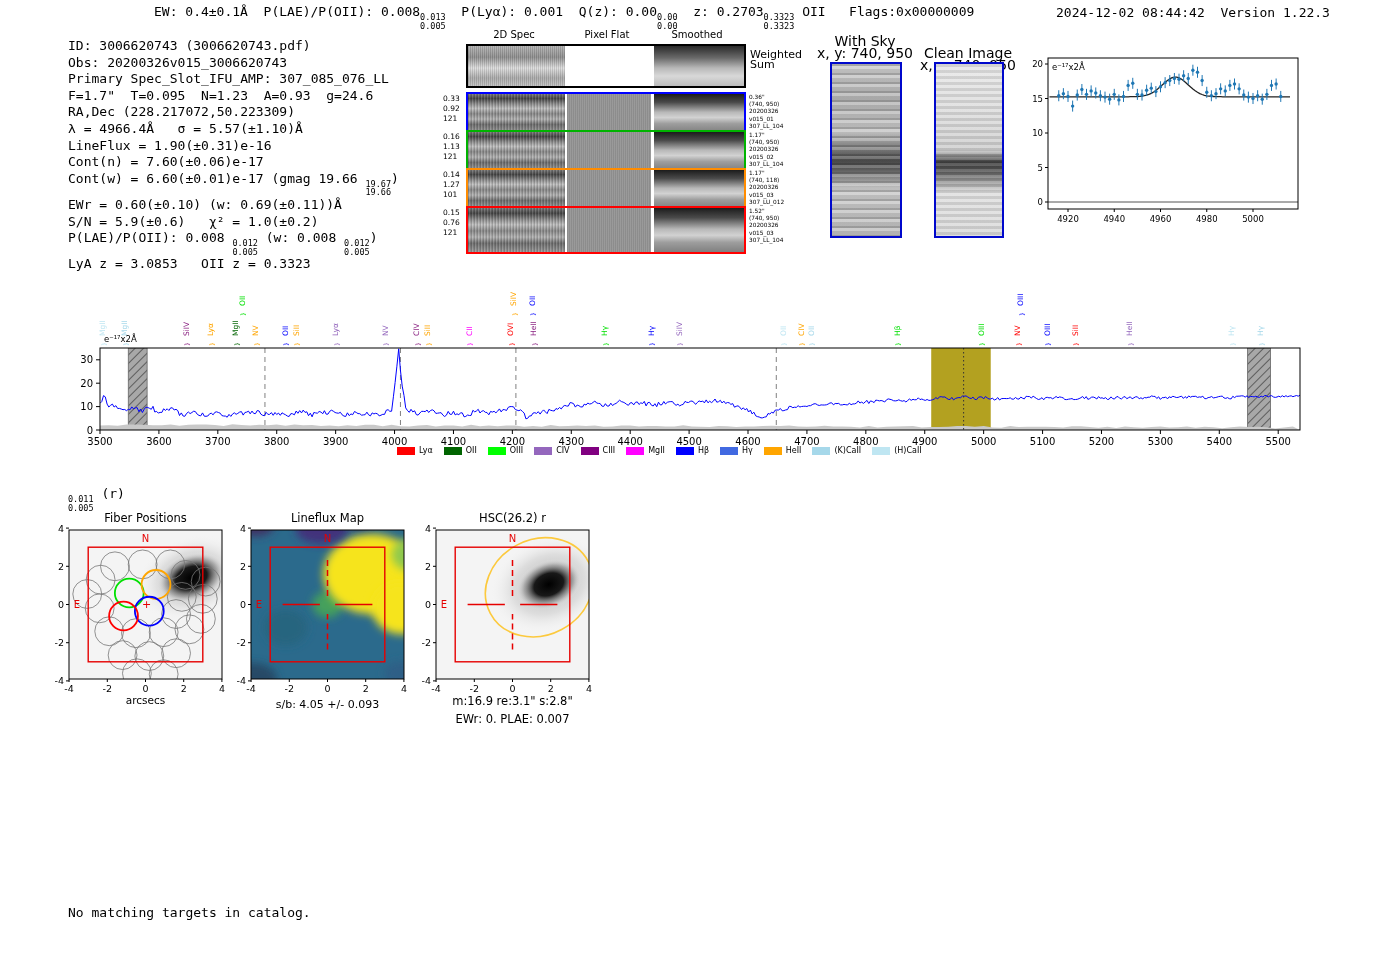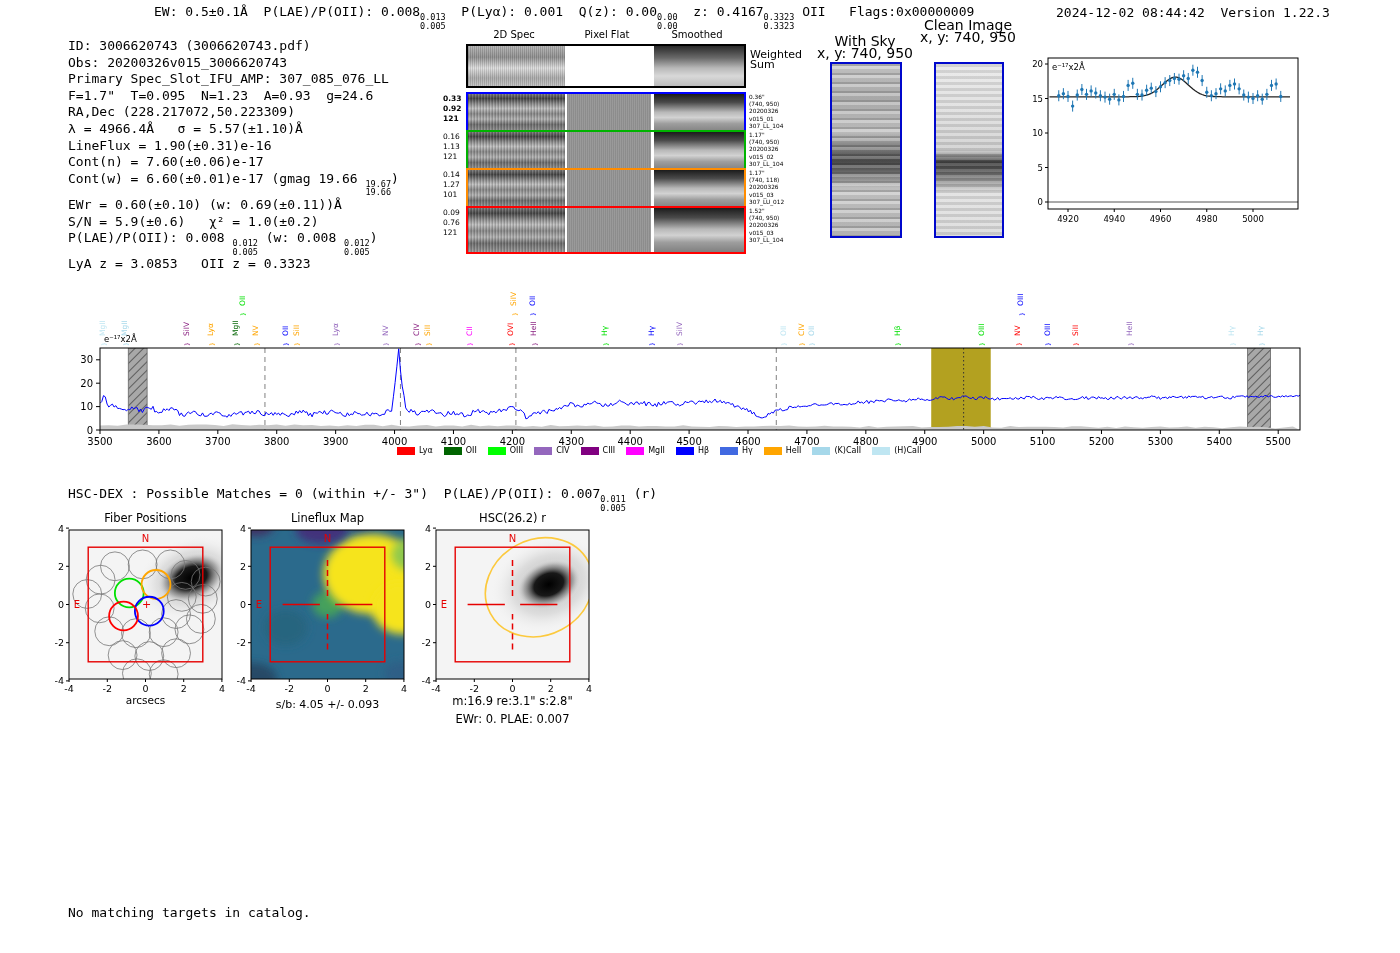--- a/index.html
+++ b/index.html
@@ -44,21 +44,21 @@
   #legend-row{left:397px;top:446px;display:flex;align-items:center;font-size:8px}
   .leg-item{display:flex;align-items:center;margin-right:11px}
   .leg-sw{width:18px;height:8px;margin-right:4px;display:inline-block}
   #hsc-dex-line{left:68px;top:486px;font-size:13px}
   #footer-note{left:68px;top:874px;font-size:13px;line-height:15.5px}
   svg text{font-family:"DejaVu Sans",sans-serif}
 </style>
 </head>
 <body>
 
-<div class="abs mono pre" id="header-left"><span>EW: 0.5±0.1Å  P(LAE)/P(OII): 0.008</span><span class="stack"><span>0.013</span><span>0.005</span></span><span>  P(Lyα): 0.001  Q(z): 0.00</span><span class="stack"><span>0.00</span><span>0.00</span></span><span>  z: 0.4167</span><span class="stack"><span>0.3323</span><span>0.3323</span></span><span> OII   Flags:0x00000009</span></div>
+<div class="abs mono pre" id="header-left"><span>EW: 0.4±0.1Å  P(LAE)/P(OII): 0.008</span><span class="stack"><span>0.013</span><span>0.005</span></span><span>  P(Lyα): 0.001  Q(z): 0.00</span><span class="stack"><span>0.00</span><span>0.00</span></span><span>  z: 0.2703</span><span class="stack"><span>0.3323</span><span>0.3323</span></span><span> OII   Flags:0x00000009</span></div>
 <div class="abs mono pre" id="header-right"><span>2024-12-02 08:44:42</span><span>  </span><span>Version 1.22.3</span></div>
 
 <div class="abs mono pre" id="info-block"><div><span>ID: 3006620743 (3006620743.pdf)</span></div><div><span>Obs: 20200326v015_3006620743</span></div><div><span>Primary Spec_Slot_IFU_AMP: 307_085_076_LL</span></div><div><span>F=1.7"  T=0.095  N=1.23  A=0.93  g=24.6</span></div><div><span>RA,Dec (228.217072,50.223309)</span></div><div><span>λ = 4966.4Å   σ = 5.57(±1.10)Å</span></div><div><span>LineFlux = 1.90(±0.31)e-16</span></div><div><span>Cont(n) = 7.60(±0.06)e-17</span></div><div><span>Cont(w) = 6.60(±0.01)e-17 (gmag 19.66 </span><span class="stack"><span>19.67</span><span>19.66</span></span><span>)</span></div><div><span>EWr = 0.60(±0.10) (w: 0.69(±0.11))Å</span></div><div><span>S/N = 5.9(±0.6)   χ² = 1.0(±0.2)</span></div><div><span>P(LAE)/P(OII): 0.008 </span><span class="stack"><span>0.012</span><span>0.005</span></span><span> (w: 0.008 </span><span class="stack"><span>0.012</span><span>0.005</span></span><span>)</span></div><div><span>LyA z = 3.0853   OII z = 0.3323</span></div></div>
 
 <div class="abs colhead" style="left:514px;top:29px">2D Spec</div>
 <div class="abs colhead" style="left:607px;top:29px">Pixel Flat</div>
 <div class="abs colhead" style="left:697px;top:29px">Smoothed</div>
 
 <div class="abs cutrow" style="left:466px;top:44px;width:276px;height:40px;border-color:#000">
   <div class="strip w-2d g2"></div>
@@ -90,21 +90,21 @@
       <div class="strip strip-flat g3"></div>
       <div class="strip strip-sm"></div>
     </div>
   </div>
 
 <div class="abs cent skytitle" style="left:865px;top:36px">
   <div>With Sky</div>
   <div>x, y: 740, 950</div>
 </div>
 <div class="abs skybox withsky-bg" style="left:830px;top:62px"></div>
-<div class="abs cent skytitle" style="left:968px;top:20px">
+<div class="abs cent skytitle" style="left:968px;top:48px">
   <div>Clean Image</div>
   <div>x, y: 740, 950</div>
 </div>
 <div class="abs skybox clean-bg" style="left:934px;top:62px;width:66px"></div>
 
 <svg class="abs" id="spec-zoom" style="left:1030px;top:50px" width="300" height="180">
     <line x1="18" y1="152" x2="268" y2="152" stroke="#555" stroke-width="1"></line>
     <path d="M19.5 46.8L21.8 46.8L24.1 46.8L26.4 46.8L28.8 46.8L31.1 46.8L33.4 46.8L35.7 46.8L38.0 46.8L40.3 46.8L42.6 46.8L44.9 46.8L47.3 46.8L49.6 46.8L51.9 46.8L54.2 46.8L56.5 46.8L58.8 46.8L61.1 46.8L63.4 46.8L65.8 46.8L68.1 46.8L70.4 46.8L72.7 46.8L75.0 46.8L77.3 46.8L79.6 46.8L81.9 46.8L84.3 46.8L86.6 46.8L88.9 46.8L91.2 46.8L93.5 46.8L95.8 46.8L98.1 46.8L100.4 46.7L102.8 46.7L105.1 46.6L107.4 46.5L109.7 46.3L112.0 46.1L114.3 45.7L116.6 45.1L118.9 44.4L121.3 43.3L123.6 42.0L125.9 40.5L128.2 38.6L130.5 36.6L132.8 34.5L135.1 32.4L137.4 30.5L139.8 28.9L142.1 27.7L144.4 27.2L146.7 27.2L149.0 27.9L151.3 29.1L153.6 30.8L155.9 32.8L158.3 34.9L160.6 37.0L162.9 39.0L165.2 40.8L167.5 42.3L169.8 43.6L172.1 44.5L174.4 45.3L176.8 45.8L179.1 46.1L181.4 46.4L183.7 46.5L186.0 46.6L188.3 46.7L190.6 46.7L192.9 46.8L195.3 46.8L197.6 46.8L199.9 46.8L202.2 46.8L204.5 46.8L206.8 46.8L209.1 46.8L211.4 46.8L213.8 46.8L216.1 46.8L218.4 46.8L220.7 46.8L223.0 46.8L225.3 46.8L227.6 46.8L229.9 46.8L232.3 46.8L234.6 46.8L236.9 46.8L239.2 46.8L241.5 46.8L243.8 46.8L246.1 46.8L248.4 46.8L250.8 46.8L253.1 46.8L255.4 46.8L257.7 46.8L260.0 46.8" fill="none" stroke="#222222" stroke-width="1.3"></path>
     <g>
       <line x1="28.75" y1="51.25999999999999" x2="28.75" y2="40.22" stroke="#1f77b4" stroke-width="1"></line>
@@ -411,21 +411,21 @@
     <span class="leg-item">
       <span class="leg-sw" style="background: rgb(166, 216, 234);"></span>
       <span>(K)CaII</span>
     </span>
     <span class="leg-item">
       <span class="leg-sw" style="background: rgb(191, 230, 242);"></span>
       <span>(H)CaII</span>
     </span>
   </div>
 
-<div class="abs mono pre" id="hsc-dex-line"><span>HSC-DEX : Possible Matches = 0 (within +/- 3")  P(LAE)/P(OII): 0.007</span><span class="stack"><span>0.011</span><span>0.005</span></span><span> (r)</span></div>
+<div class="abs mono pre" id="hsc-dex-line"><span class="stack"><span>0.011</span><span>0.005</span></span><span> (r)</span></div>
 
 <svg class="abs" id="p-fiber" style="left:55px;top:508px" width="185" height="212">
   <defs>
     <radialGradient id="blobCore">
         <stop offset="0%" stop-color="#000"></stop>
         <stop offset="45%" stop-color="#101010" stop-opacity="0.95"></stop>
         <stop offset="75%" stop-color="#777" stop-opacity="0.45"></stop>
         <stop offset="100%" stop-color="#fff" stop-opacity="0"></stop>
       </radialGradient>
     <radialGradient id="blobHalo">
@@ -593,21 +593,21 @@
     <line x1="92.5" y1="141.385" x2="92.5" y2="106.05" stroke="#e60000" stroke-width="1.5" stroke-dasharray="6,4"></line>
     <text x="92.5" y="197" font-size="11.5px" text-anchor="middle">m:16.9 re:3.1" s:2.8"</text>
     <text x="92.5" y="215" font-size="11.5px" text-anchor="middle">EWr: 0. PLAE: 0.007</text>
   </svg>
 
 <div class="abs mono pre" id="footer-note">
   <div>No matching targets in catalog.</div>
   <div>Row intentionally blank.</div>
 </div>
 
-<div class="abs cutlabel-l" style="left: 443px; top: 94px; font-weight: bold;">
+<div class="abs cutlabel-l" style="left: 443px; top: 94px;">
     <div>0.33</div>
     <div>0.92</div>
     <div>121</div>
   </div>
 <div class="abs cutlabel-r" style="left: 749px; top: 94px;">
     <div>0.36"</div>
     <div>(740, 950)</div>
     <div>20200326</div>
     <div>v015_01</div>
     <div>307_LL_104</div>
@@ -630,21 +630,21 @@
     <div>101</div>
   </div>
 <div class="abs cutlabel-r" style="left: 749px; top: 170px;">
     <div>1.17"</div>
     <div>(740, 118)</div>
     <div>20200326</div>
     <div>v015_03</div>
     <div>307_LU_012</div>
   </div>
 <div class="abs cutlabel-l" style="left: 443px; top: 208px;">
-    <div>0.09</div>
+    <div>0.15</div>
     <div>0.76</div>
     <div>121</div>
   </div>
 <div class="abs cutlabel-r" style="left: 749px; top: 208px;">
     <div>1.52"</div>
     <div>(740, 950)</div>
     <div>20200326</div>
     <div>v015_03</div>
     <div>307_LL_104</div>
   </div>

